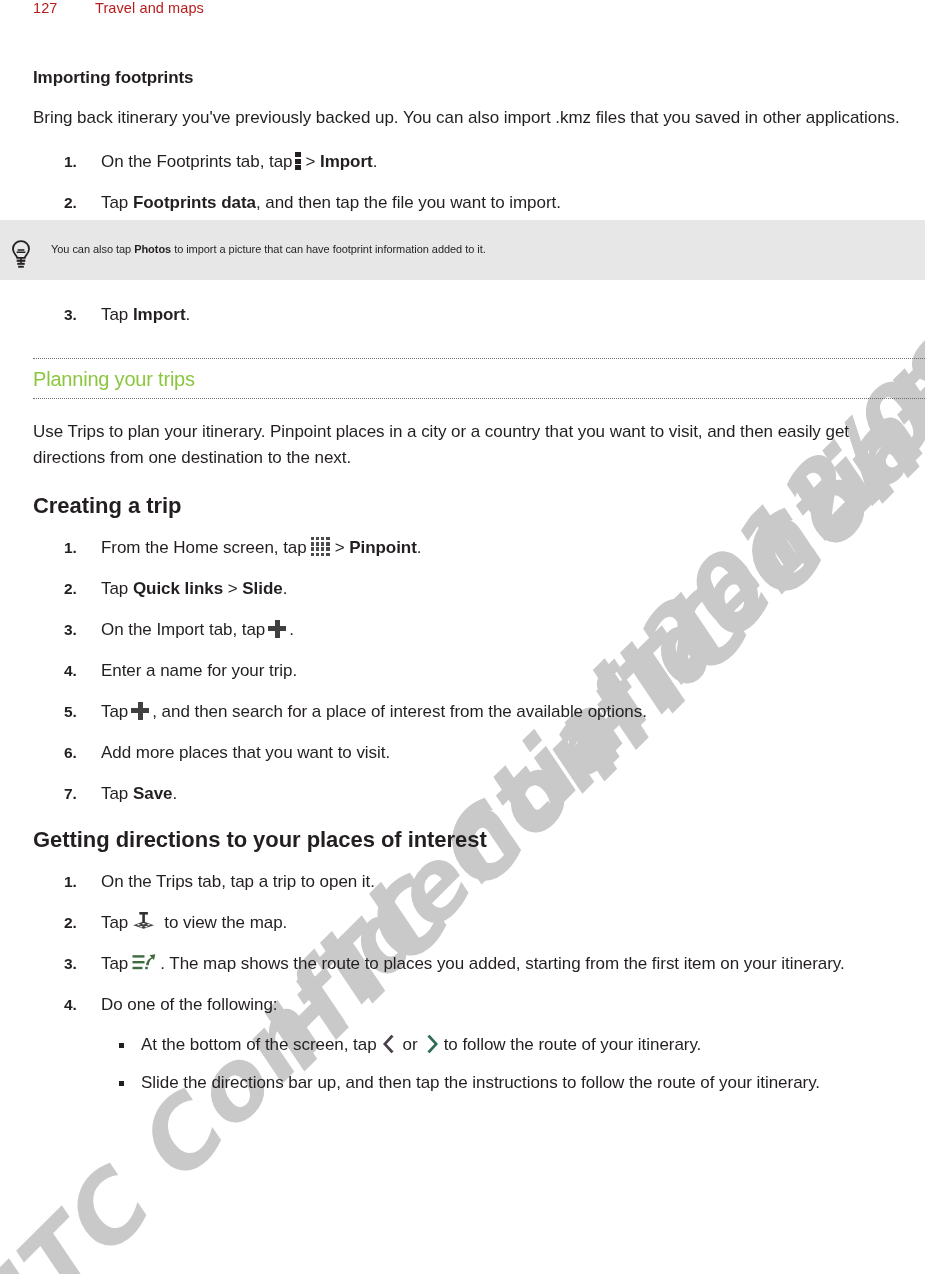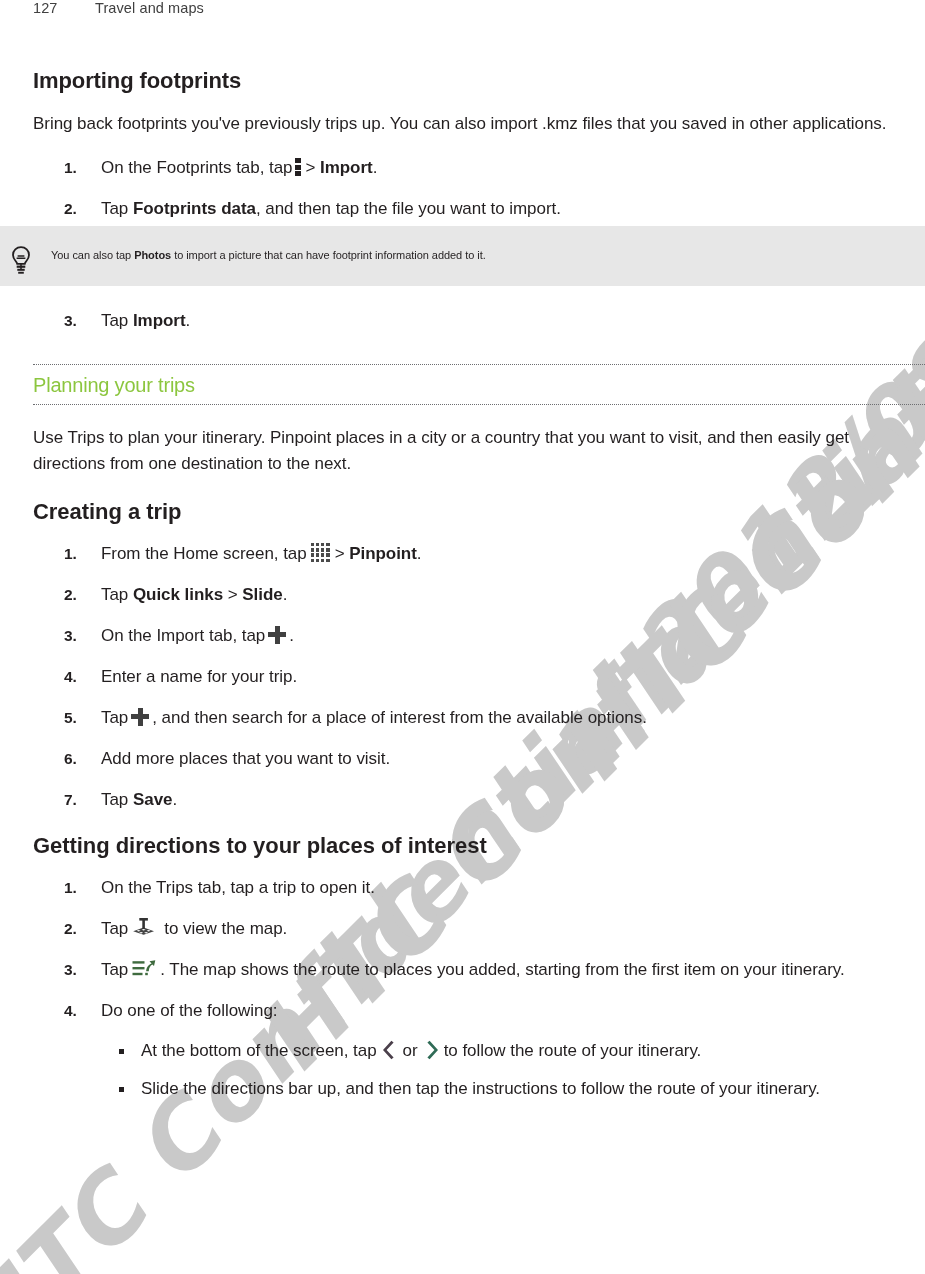--- a/index.html
+++ b/index.html
@@ -41,34 +41,34 @@
     inset: 0;
     z-index: 10;
   }
 
   
   .page-header {
     position: absolute;
     top: 0px;
     left: 33px;
     font-size: 14.5px;
-    color: #404040;
+    color: #b91c1c;
     letter-spacing: 0.1px;
   }
   .page-header .pg-num { display: inline-block; width: 62px; }
 
   .content {
     position: absolute;
     top: 68px;
     left: 33px;
     width: 892px;
   }
 
   h2.section-title {
-    font-size: 22px;
+    font-size: 17px;
     font-weight: 700;
     margin: 0 0 17px 0;
     letter-spacing: -0.1px;
   }
 
   p.body-text {
     font-size: 17px;
     line-height: 26px;
     margin: 0 0 18px 0;
     letter-spacing: -0.05px;
@@ -256,21 +256,21 @@
 <div id="page">
 
   <div class="page-header">
     <span class="pg-num">127</span><span>Travel and maps</span>
   </div>
 
   <div class="content">
 
     <h2 class="section-title">Importing footprints</h2>
 
-    <p class="body-text">Bring back footprints you've previously trips up. You can also import .kmz files that you saved in other applications.</p>
+    <p class="body-text">Bring back itinerary you've previously backed up. You can also import .kmz files that you saved in other applications.</p>
 
     <ol class="steps">
       <li><span>On the Footprints tab, tap</span><span class="ico ico-kebab"><i></i><i></i><i></i></span><span>&gt; </span><b>Import</b><span>.</span></li>
       <li><span>Tap </span><b>Footprints data</b><span>, and then tap the file you want to import.</span></li>
     </ol>
 
     <div class="tipbox">
       <span class="tip-icon">
         <svg viewBox="0 0 26 30" width="26" height="30" aria-hidden="true">
           <path d="M13 2.2c-4.5 0-8 3.4-8 7.7 0 2.7 1.4 4.6 2.6 6.1.9 1.1 1.5 1.9 1.6 2.9h7.6c.1-1 .7-1.8 1.6-2.9 1.2-1.5 2.6-3.4 2.6-6.1 0-4.3-3.5-7.7-8-7.7z" fill="none" stroke="#231f20" stroke-width="1.8"></path>

